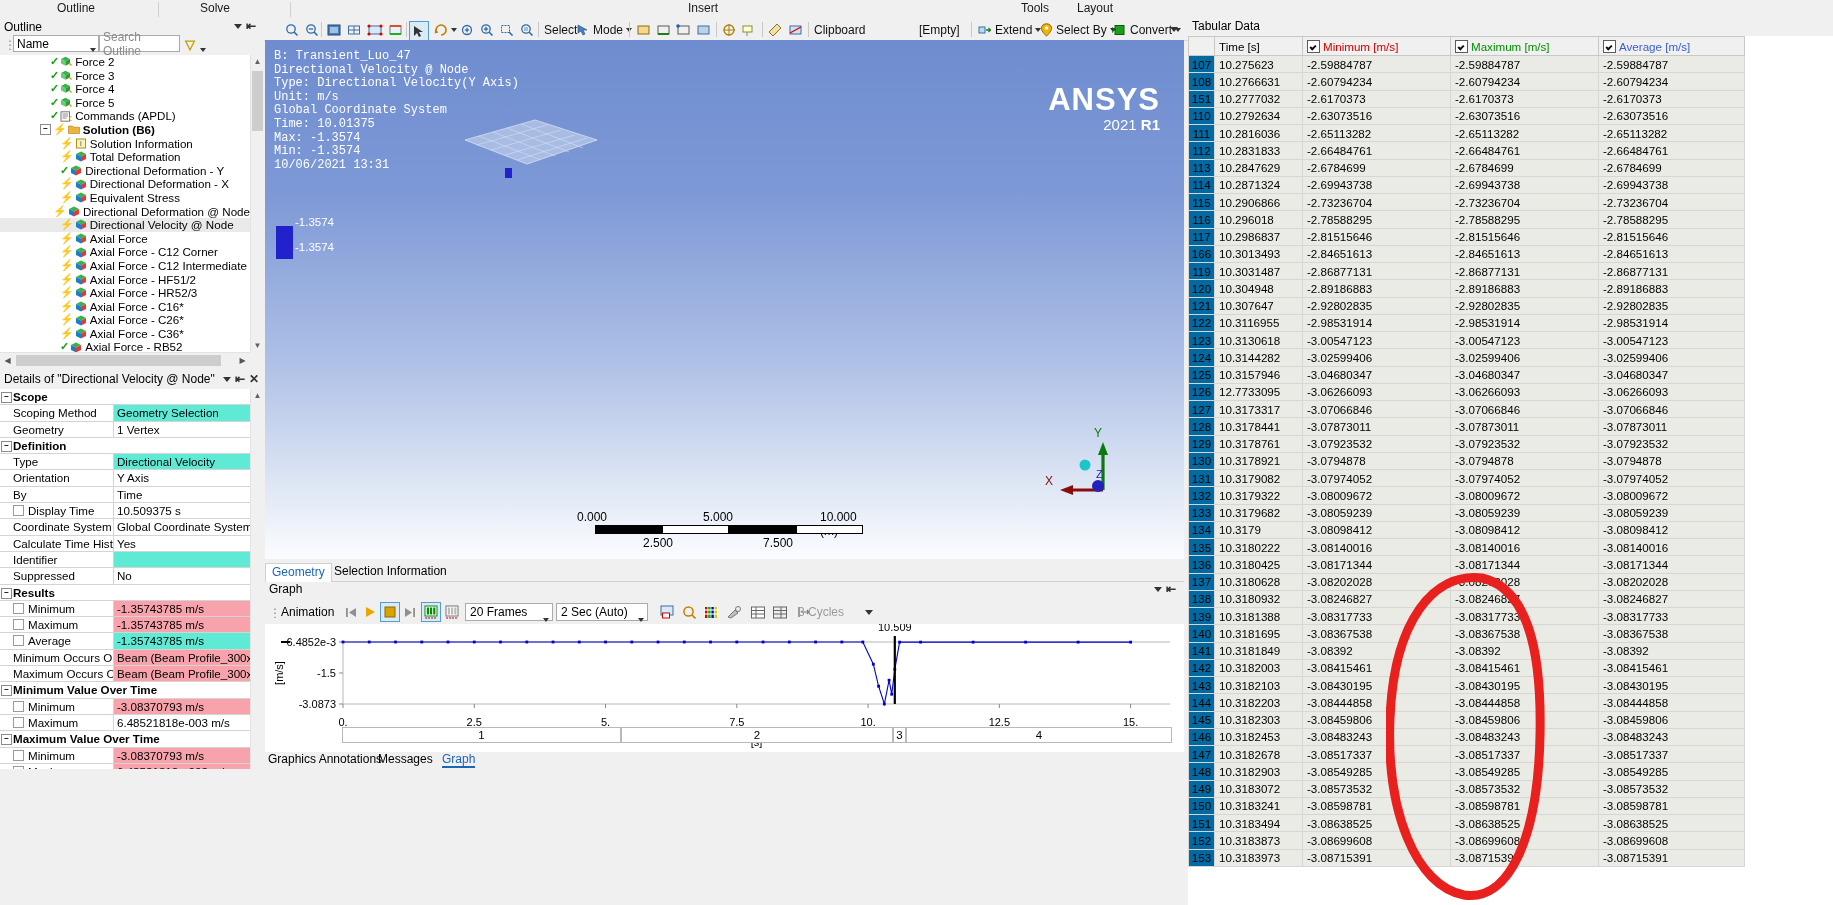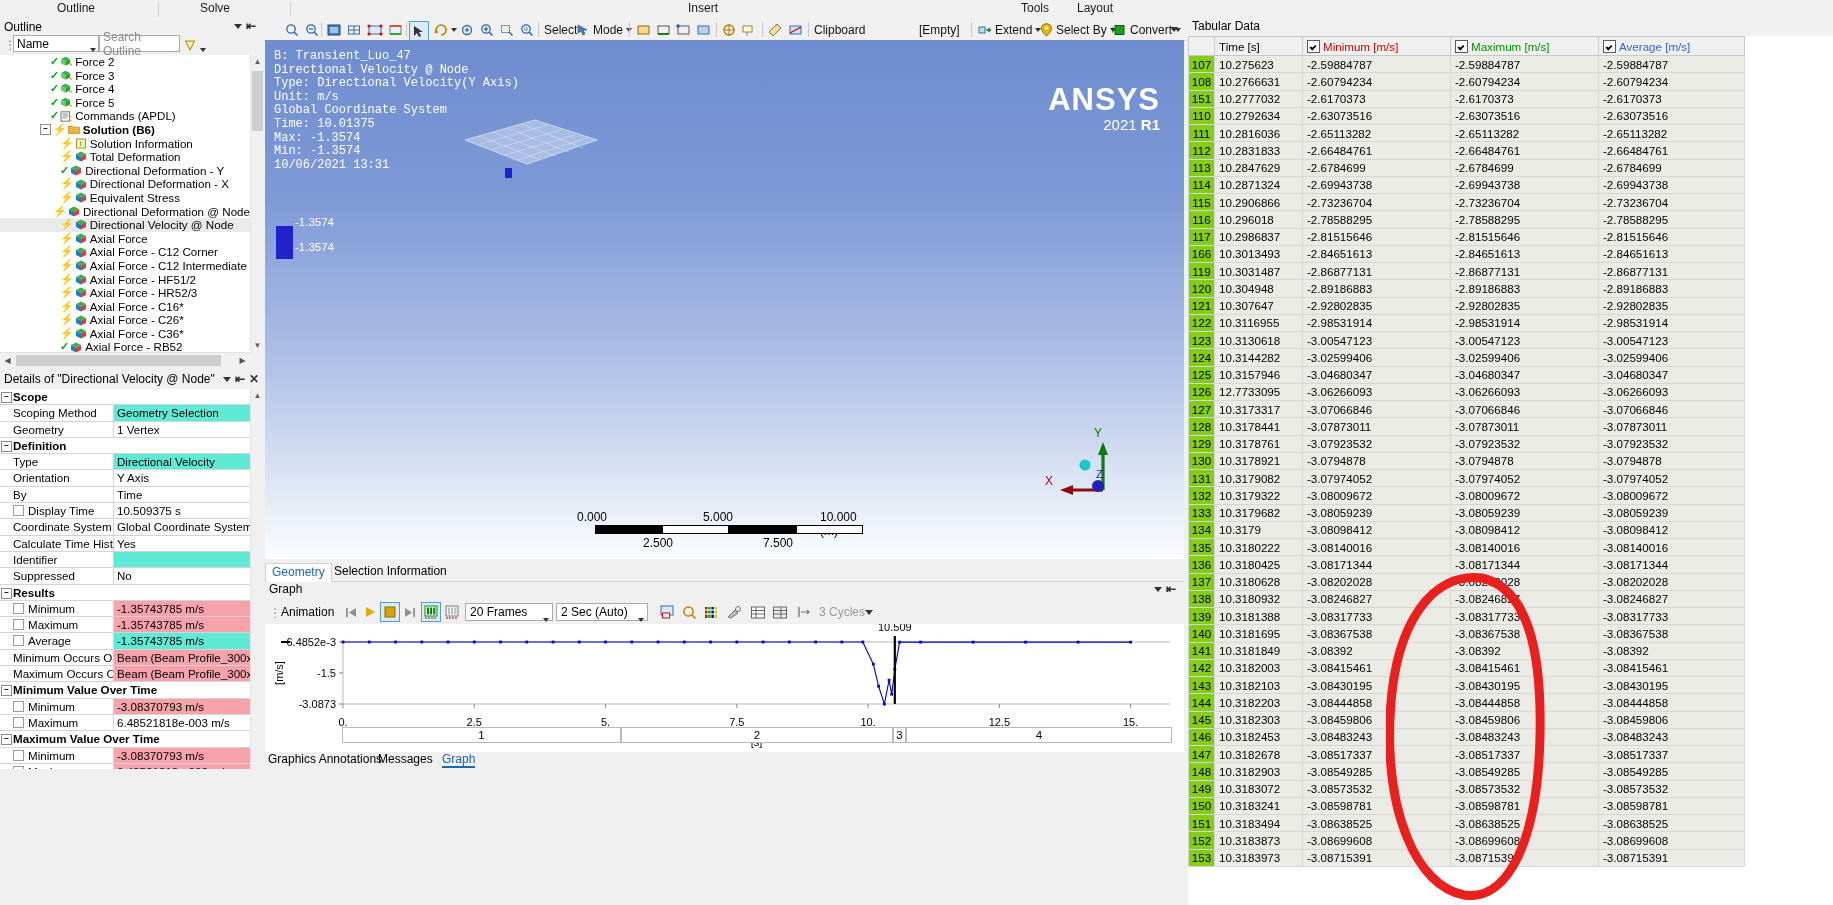--- a/index.html
+++ b/index.html
@@ -113,21 +113,21 @@
   .btab.act{color:#1b66b5;border-bottom:2px solid #1b66b5;}
 
   
   .td-hdr{position:absolute;left:1188px;top:19px;width:645px;height:17px;background:#f0f0f0;}
   .td-hdr .ttl{position:absolute;left:4px;top:0;font-size:12px;}
   .tdwrap{position:absolute;left:1188px;top:36px;width:645px;height:869px;background:#fff;overflow:hidden;}
   .tdtable{border-collapse:collapse;table-layout:fixed;width:556px;font-size:11.6px;}
   .tdtable th{height:18px;border:1px solid #c8c8c8;background:#f0f0f0;font-weight:normal;
               text-align:left;padding:0 4px;white-space:nowrap;}
   .tdtable td{height:16.25px;border:1px solid #d6d6d6;background:#ebebe6;padding:0 4px;white-space:nowrap;overflow:hidden;}
-  .tdtable td.idx{background:#84cc16;text-align:center;width:26px;padding:0;}
+  .tdtable td.idx{background:#0369a1;text-align:center;width:26px;padding:0;}
   .th-min{color:#d00000;}
   .th-max{color:#009000;}
   .th-avg{color:#3a5fcd;}
   .hchk{display:inline-block;width:11px;height:11px;border:1px solid #5b5b5b;background:#fff;vertical-align:-2px;margin-right:3px;position:relative;}
   .hchk:after{content:"";position:absolute;left:2px;top:4px;width:4px;height:2px;border-left:2px solid #111;border-bottom:2px solid #111;transform:rotate(-45deg);}
   .td-right-gap{position:absolute;left:1745px;top:36px;width:88px;height:869px;background:#808080;}
 
   .annot{position:absolute;left:1386px;top:568px;width:160px;height:335px;pointer-events:none;}
   .lowleft{position:absolute;left:0;top:769px;width:264px;height:136px;background:#f0f0f0;}
 </style>
@@ -882,21 +882,21 @@
           <line x1="1.5" y1="9" x2="14.5" y2="9" stroke="#666"></line>
           <line x1="9" y1="2" x2="9" y2="13" stroke="#666"></line>
         </svg>
     </div>
     <div class="ab" style="left:532px;">
       <svg width="14" height="14" viewBox="0 0 14 14">
           <line x1="2" y1="2" x2="2" y2="12" stroke="#777" stroke-width="1.4"></line>
           <path d="M4 7 L12 7 M10 5 L12 7 L10 9" fill="none" stroke="#777" stroke-width="1.2"></path>
         </svg>
     </div>
-    <div class="ab" style="left:554px;color:#9a9a9a;">3 Cycles</div>
+    <div class="ab" style="left:533px;color:#9a9a9a;">3 Cycles</div>
     <div class="ab" style="left:600px;">
         <span class="caret" style="border-top-width:5px;border-left-width:4px;border-right-width:4px;"></span>
       </div>
   </div>
 
   <div class="chart">
     <svg id="chartSvg" width="919" height="145" viewBox="0 0 919 145">
         <line x1="78" y1="18" x2="905" y2="18" stroke="#b8b8b8"></line>
         <line x1="78" y1="80" x2="905" y2="80" stroke="#b8b8b8"></line>
         <line x1="78" y1="18" x2="78" y2="80" stroke="#b8b8b8"></line>

